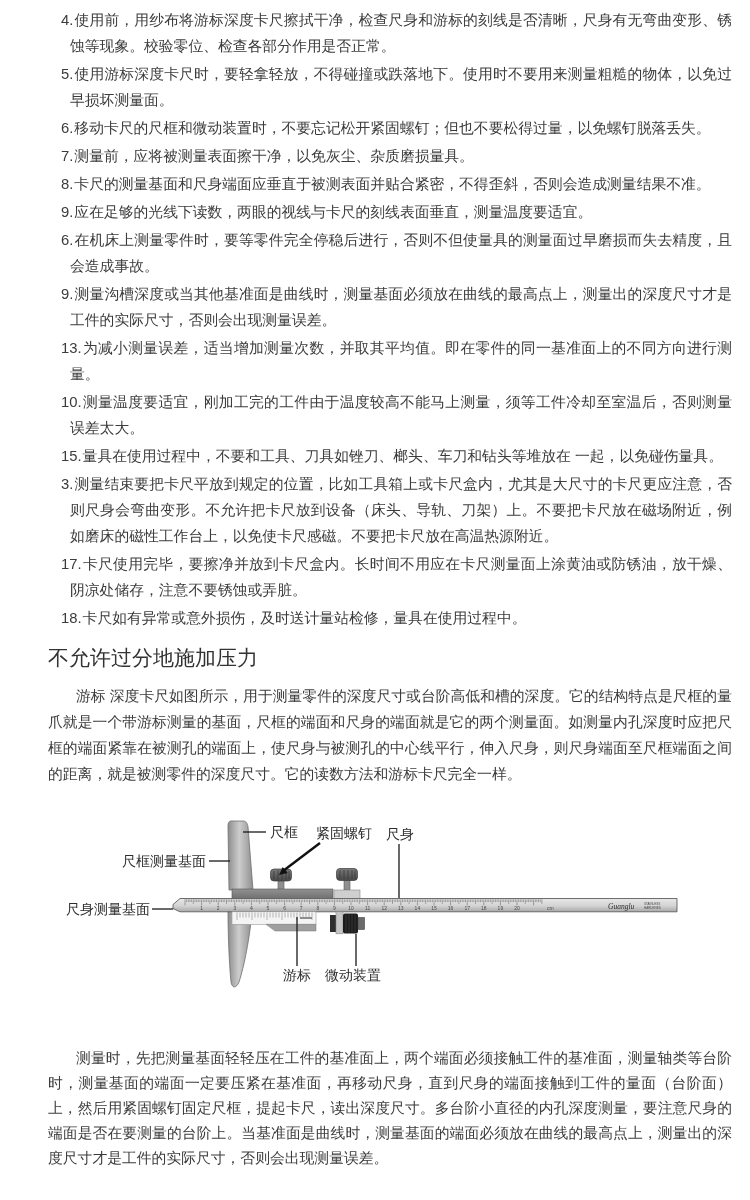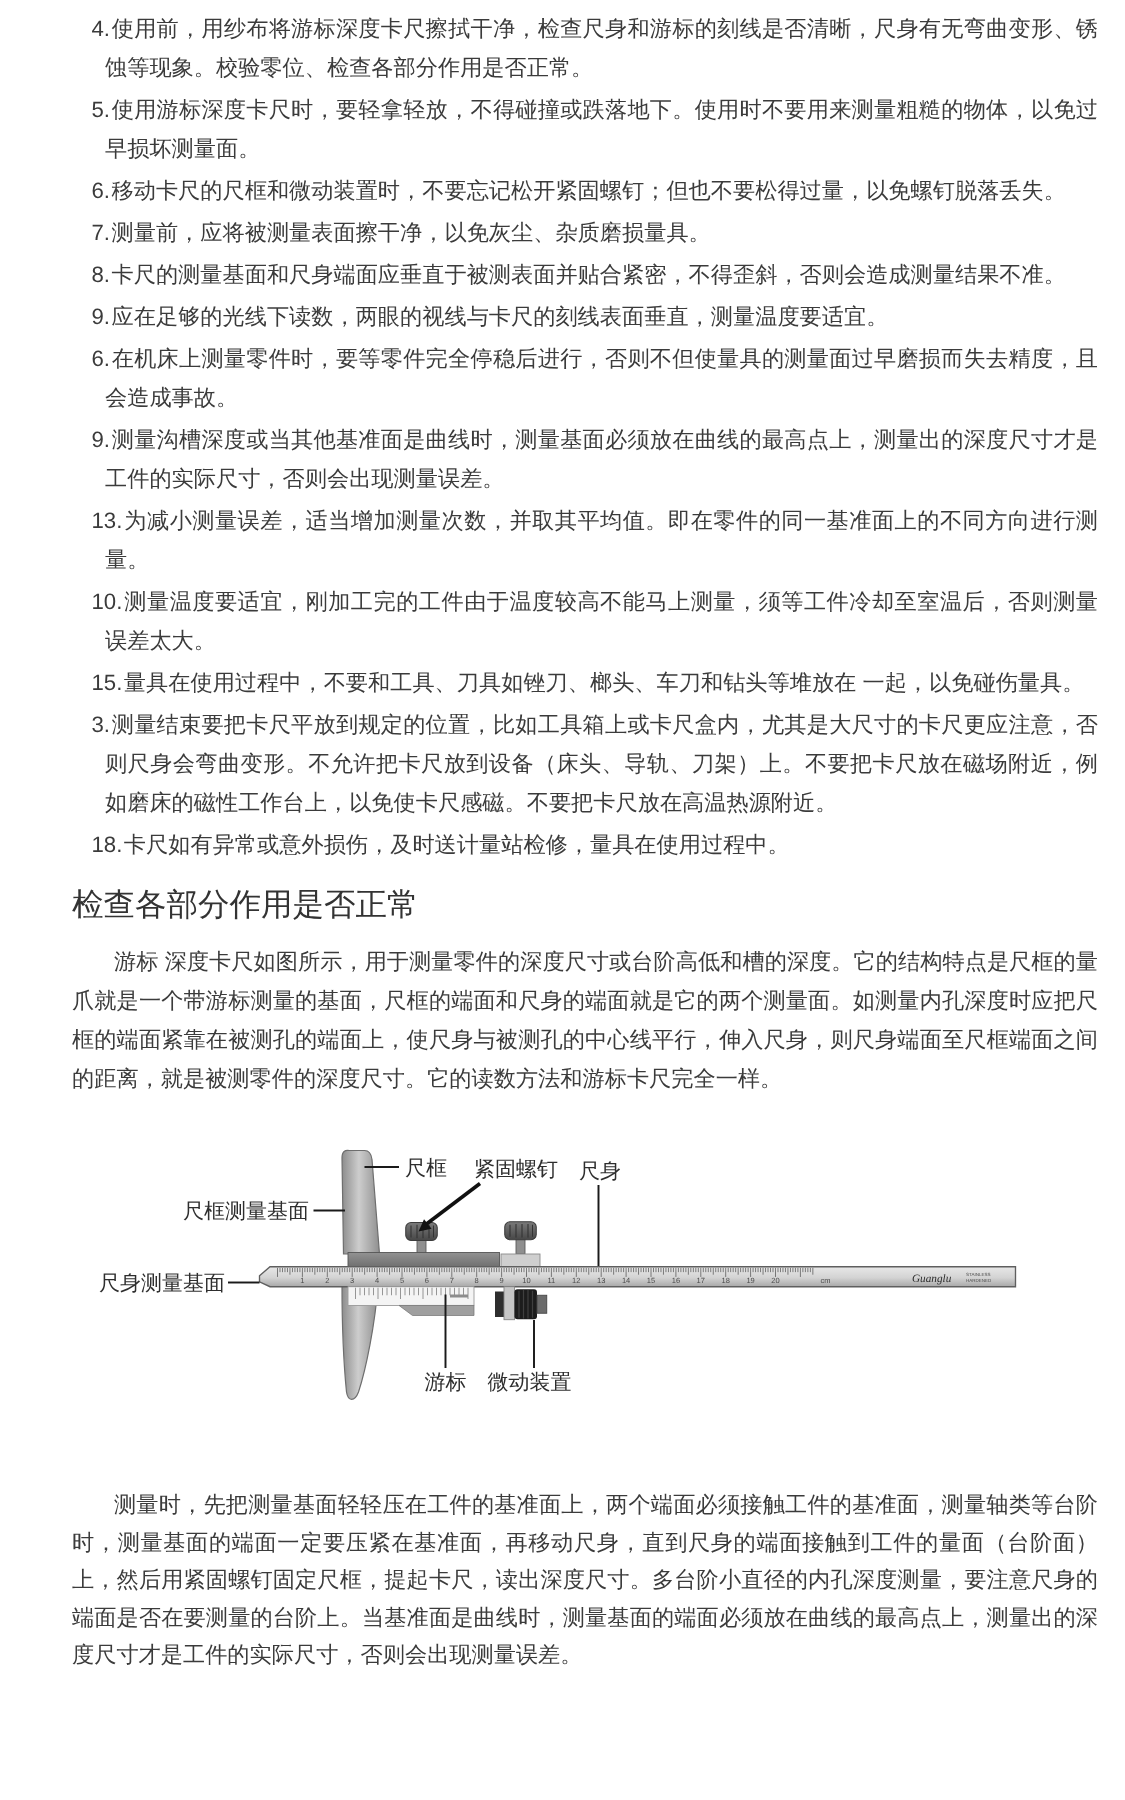--- a/index.html
+++ b/index.html
@@ -30,24 +30,25 @@
     <div class="li"><span class="num">6.</span><span>移动卡尺的尺框和微动装置时，不要忘记松开紧固螺钉；但也不要松得过量，以免螺钉脱落丢失。</span></div>
     <div class="li"><span class="num">7.</span><span>测量前，应将被测量表面擦干净，以免灰尘、杂质磨损量具。</span></div>
     <div class="li"><span class="num">8.</span><span>卡尺的测量基面和尺身端面应垂直于被测表面并贴合紧密，不得歪斜，否则会造成测量结果不准。</span></div>
     <div class="li"><span class="num">9.</span><span>应在足够的光线下读数，两眼的视线与卡尺的刻线表面垂直，测量温度要适宜。</span></div>
     <div class="li"><span class="num">6.</span><span>在机床上测量零件时，要等零件完全停稳后进行，否则不但使量具的测量面过早磨损而失去精度，且会造成事故。</span></div>
     <div class="li"><span class="num">9.</span><span>测量沟槽深度或当其他基准面是曲线时，测量基面必须放在曲线的最高点上，测量出的深度尺寸才是工件的实际尺寸，否则会出现测量误差。</span></div>
     <div class="li"><span class="num">13.</span><span>为减小测量误差，适当增加测量次数，并取其平均值。即在零件的同一基准面上的不同方向进行测量。</span></div>
     <div class="li"><span class="num">10.</span><span>测量温度要适宜，刚加工完的工件由于温度较高不能马上测量，须等工件冷却至室温后，否则测量误差太大。</span></div>
     <div class="li"><span class="num">15.</span><span>量具在使用过程中，不要和工具、刀具如锉刀、榔头、车刀和钻头等堆放在 一起，以免碰伤量具。</span></div>
     <div class="li"><span class="num">3.</span><span>测量结束要把卡尺平放到规定的位置，比如工具箱上或卡尺盒内，尤其是大尺寸的卡尺更应注意，否则尺身会弯曲变形。不允许把卡尺放到设备（床头、导轨、刀架）上。不要把卡尺放在磁场附近，例如磨床的磁性工作台上，以免使卡尺感磁。不要把卡尺放在高温热源附近。</span></div>
+    <div class="li"><span class="num">17.</span><span>卡尺使用完毕，要擦净并放到卡尺盒内。长时间不用应在卡尺测量面上涂黄油或防锈油，放干燥、阴凉处储存，注意不要锈蚀或弄脏。</span></div>
     <div class="li"><span class="num">18.</span><span>卡尺如有异常或意外损伤，及时送计量站检修，量具在使用过程中。</span></div>
   </div>
 
-  <h2 class="heading">检查各部分作用是否正常</h2>
+  <h2 class="heading">不允许过分地施加压力</h2>
 
   <p class="para">游标 深度卡尺如图所示，用于测量零件的深度尺寸或台阶高低和槽的深度。它的结构特点是尺框的量爪就是一个带游标测量的基面，尺框的端面和尺身的端面就是它的两个测量面。如测量内孔深度时应把尺框的端面紧靠在被测孔的端面上，使尺身与被测孔的中心线平行，伸入尺身，则尺身端面至尺框端面之间的距离，就是被测零件的深度尺寸。它的读数方法和游标卡尺完全一样。</p>
 
   <div class="fig">
     <svg width="640" height="175" viewBox="0 0 640 175" xmlns="http://www.w3.org/2000/svg">
       <defs>
         <linearGradient id="gFrame" x1="0" y1="0" x2="1" y2="0">
           <stop offset="0" stop-color="#8d8d8d"></stop>
             <stop offset="0.45" stop-color="#cdcdcd"></stop>
             <stop offset="1" stop-color="#8f8f8f"></stop>

